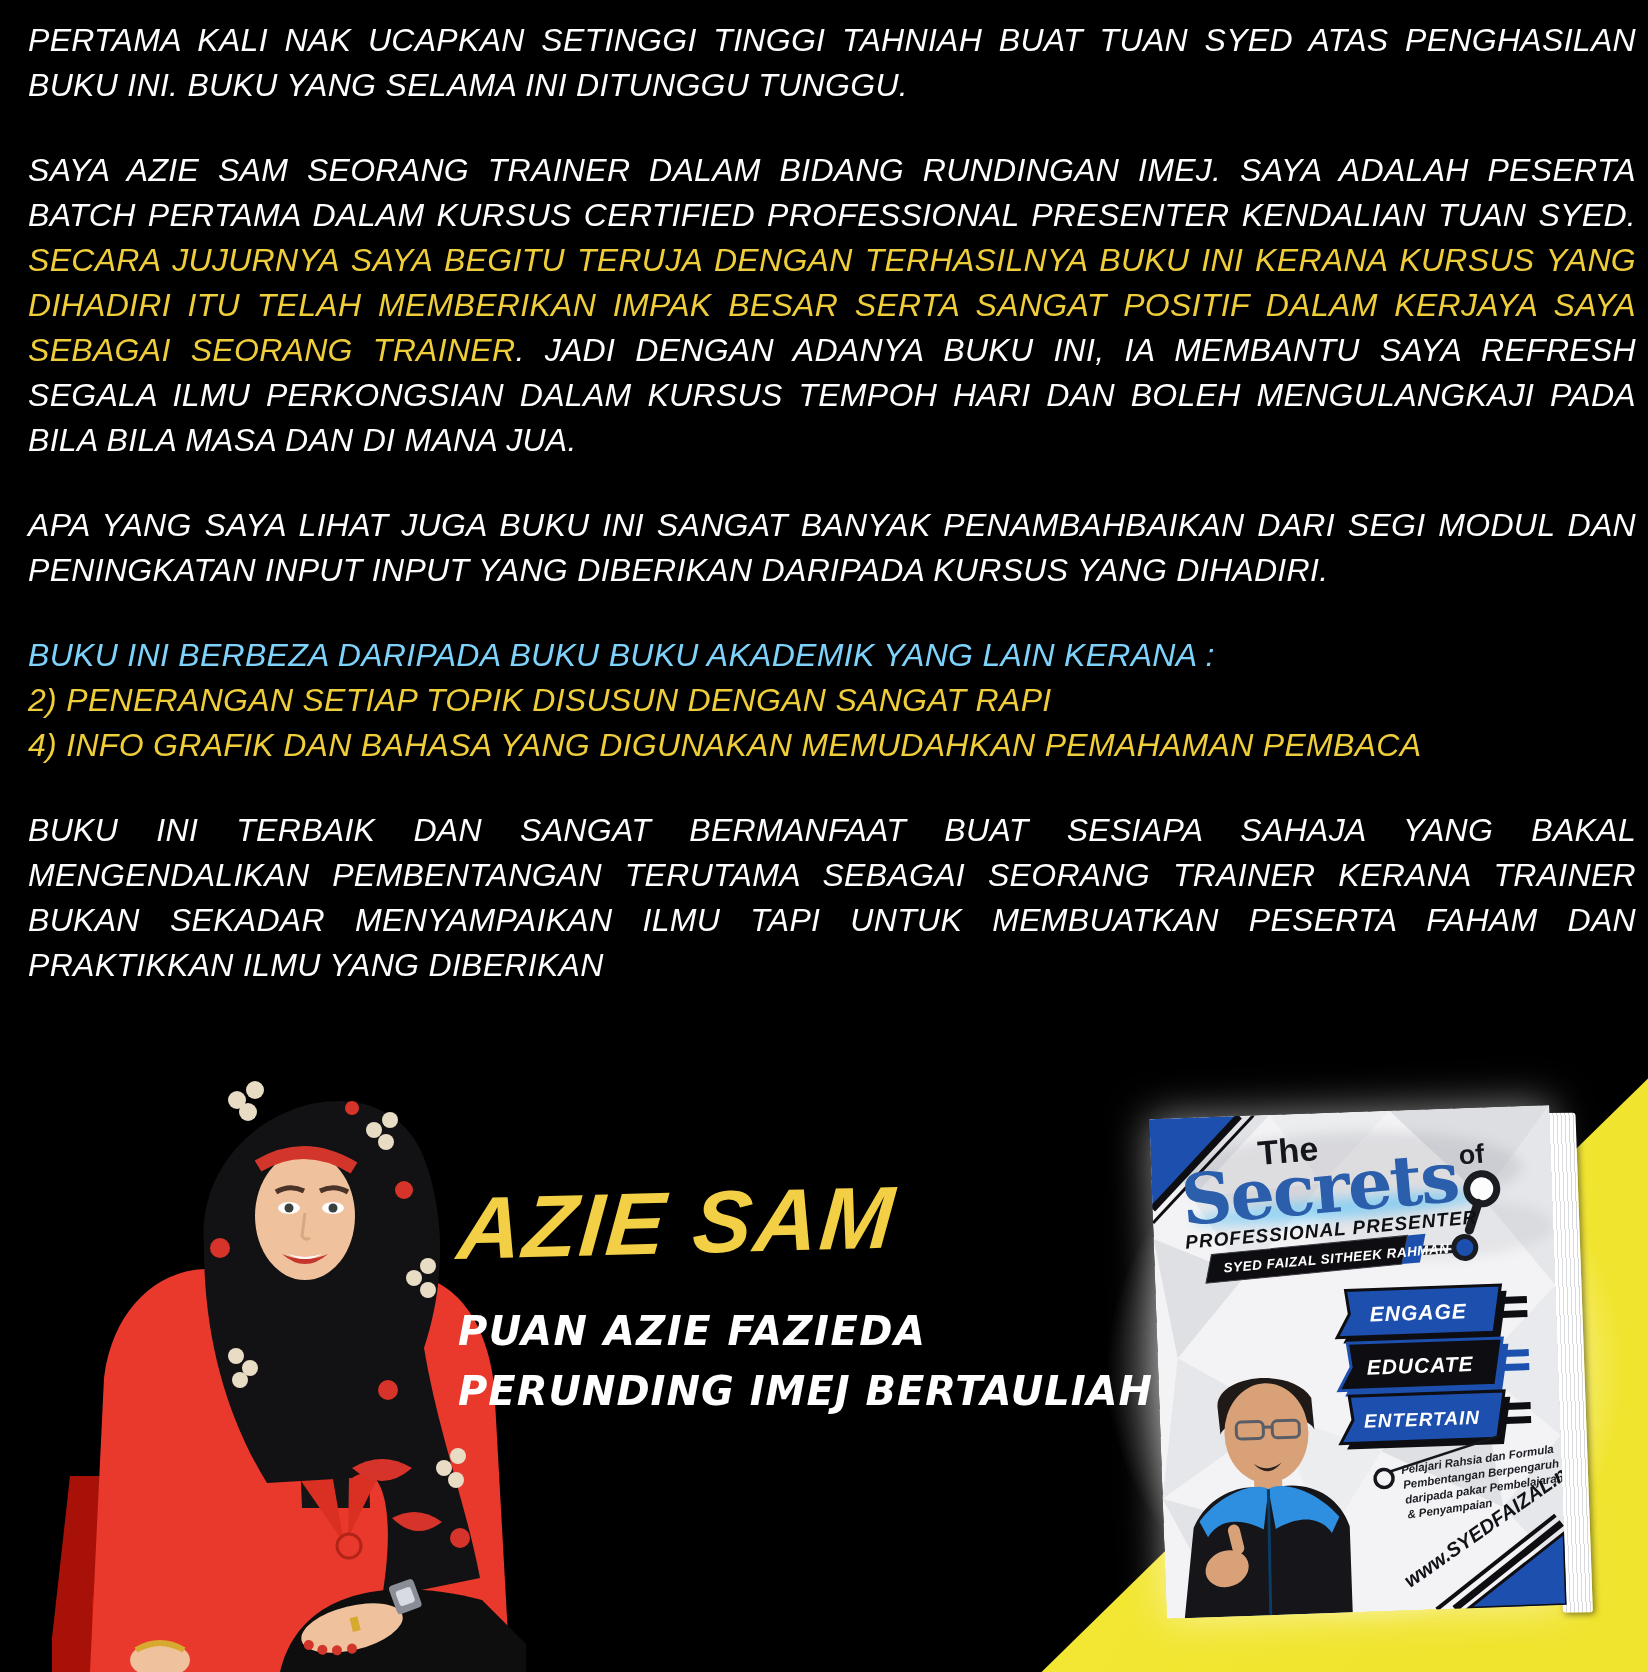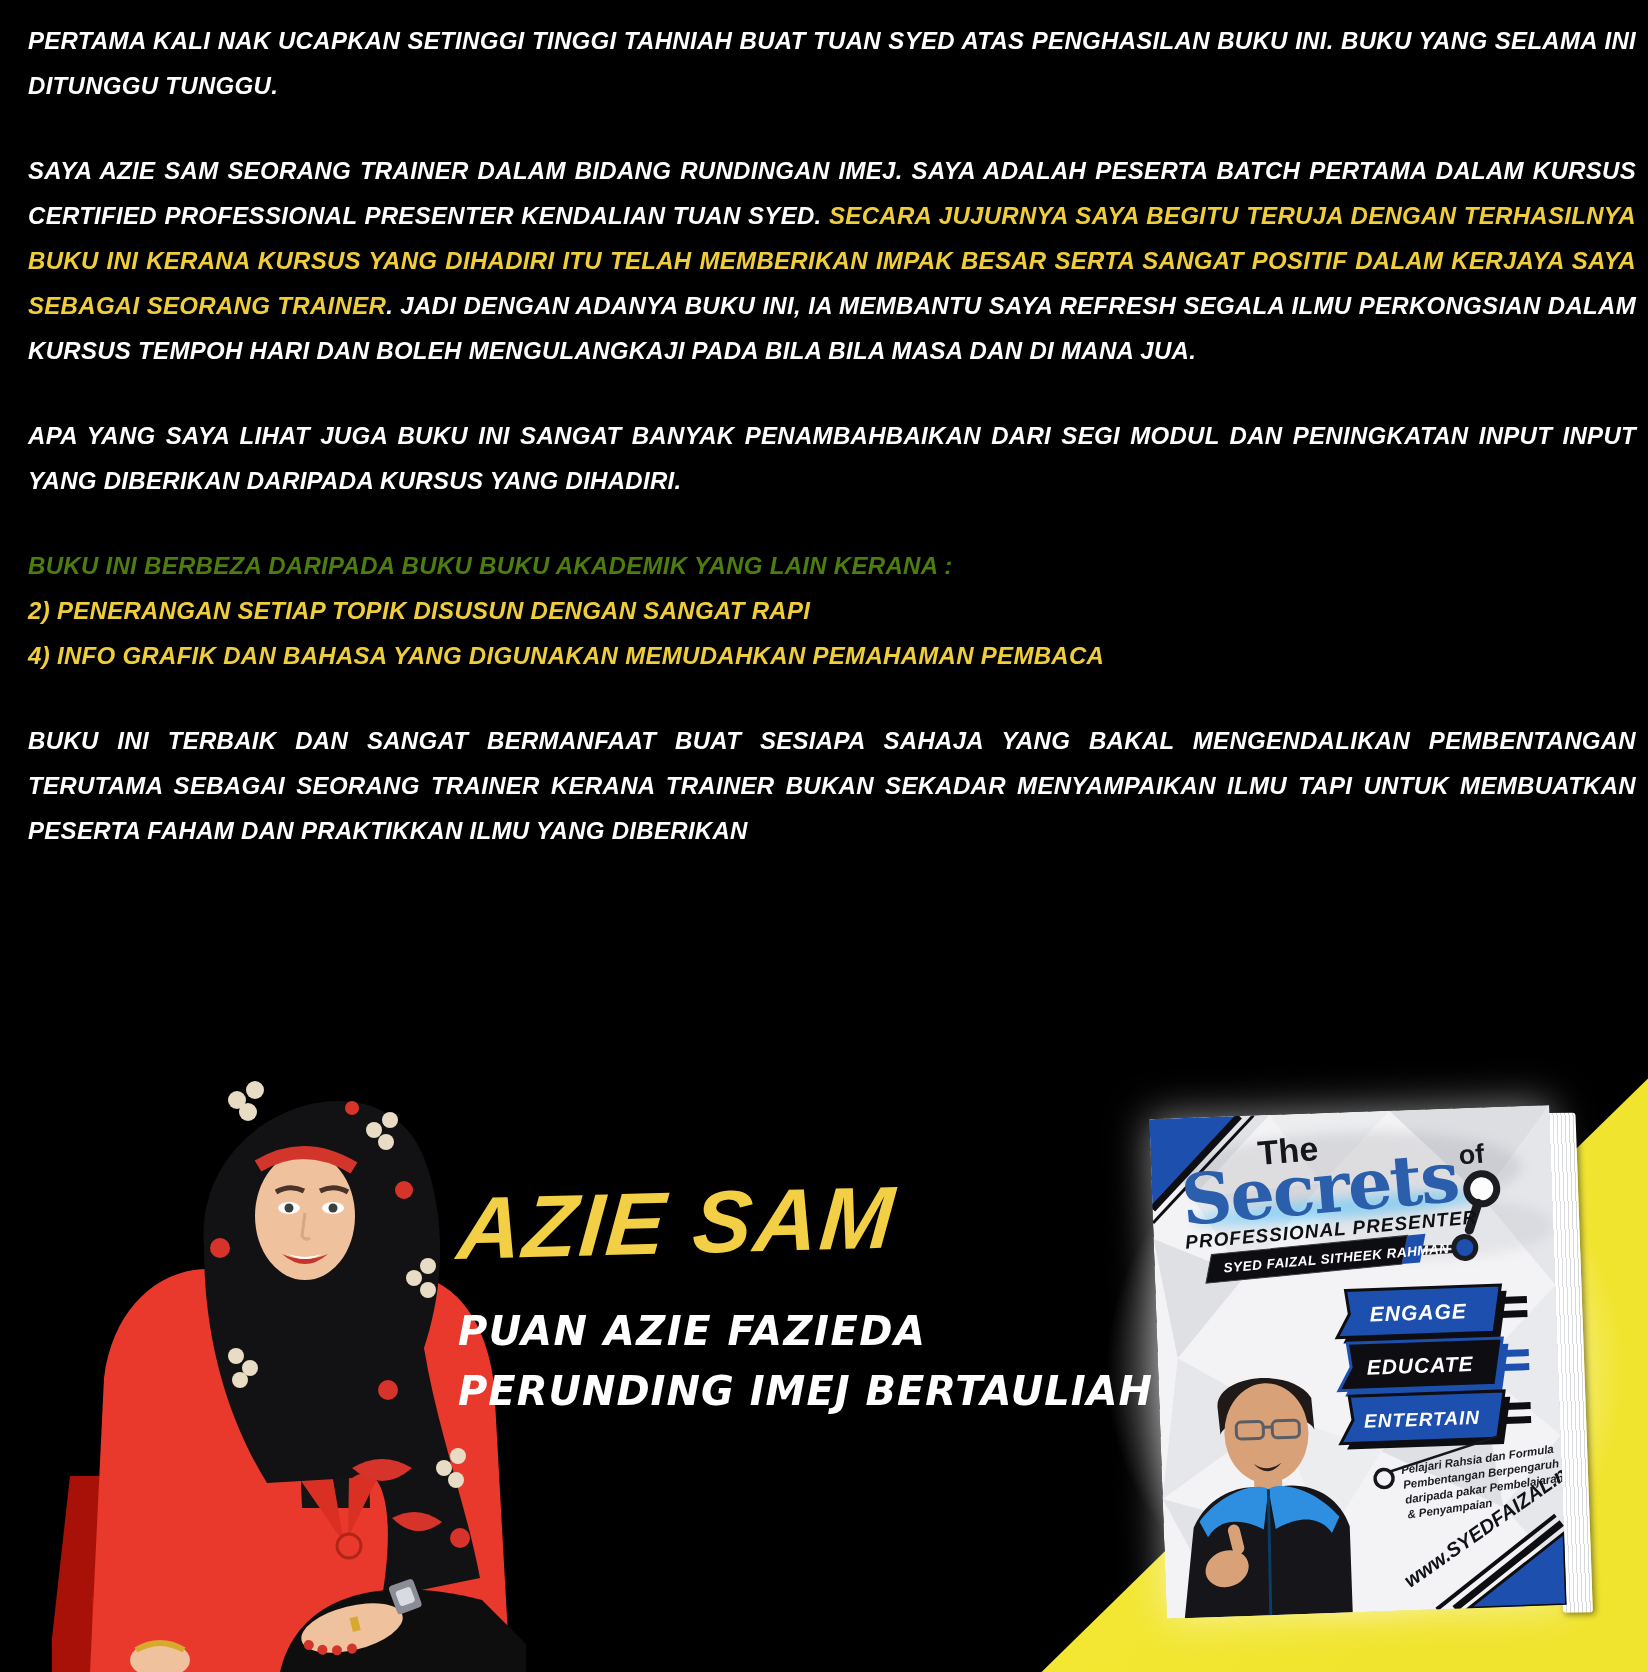--- a/index.html
+++ b/index.html
@@ -1,25 +1,25 @@
 <!DOCTYPE html>
 <html><head>
 <meta charset="utf-8">
 <style>
   html,body{margin:0;padding:0;background:#000;}
   .page{position:relative;width:1648px;height:1672px;background:#000;overflow:hidden;
         font-family:"Liberation Sans",sans-serif;}
   
   .testimonial{position:absolute;left:28px;right:12px;top:18px;color:#fff;
-    font-style:italic;font-weight:700;font-size:24px;line-height:45px;
+    font-style:italic;font-weight:400;font-size:32px;line-height:45px;
     letter-spacing:.3px;text-align:justify;}
   .testimonial p{margin:0 0 40px 0;}
   .yellow{color:#EFCE3A;}
   .list-line{display:block;color:#EFCE3A;}
-  .list-intro{display:block;color:#4d7c0f;}
+  .list-intro{display:block;color:#7dd3fc;}
   
   .corner{position:absolute;inset:0;
     background:linear-gradient(115deg,#FAF245 20%,#F1E42E 90%);
     clip-path:polygon(100% 64.5%,100% 100%,63.2% 100%);}
   
   .glow{position:absolute;left:1005px;top:1010px;width:720px;height:720px;
     background:radial-gradient(closest-side,rgba(255,255,255,.95),rgba(255,255,255,.55) 45%,rgba(255,255,255,0) 72%);}
   
   .author{position:absolute;left:458px;top:1178px;}
   .author-name{font-size:88px;font-weight:900;font-style:italic;color:#F2CF45;

